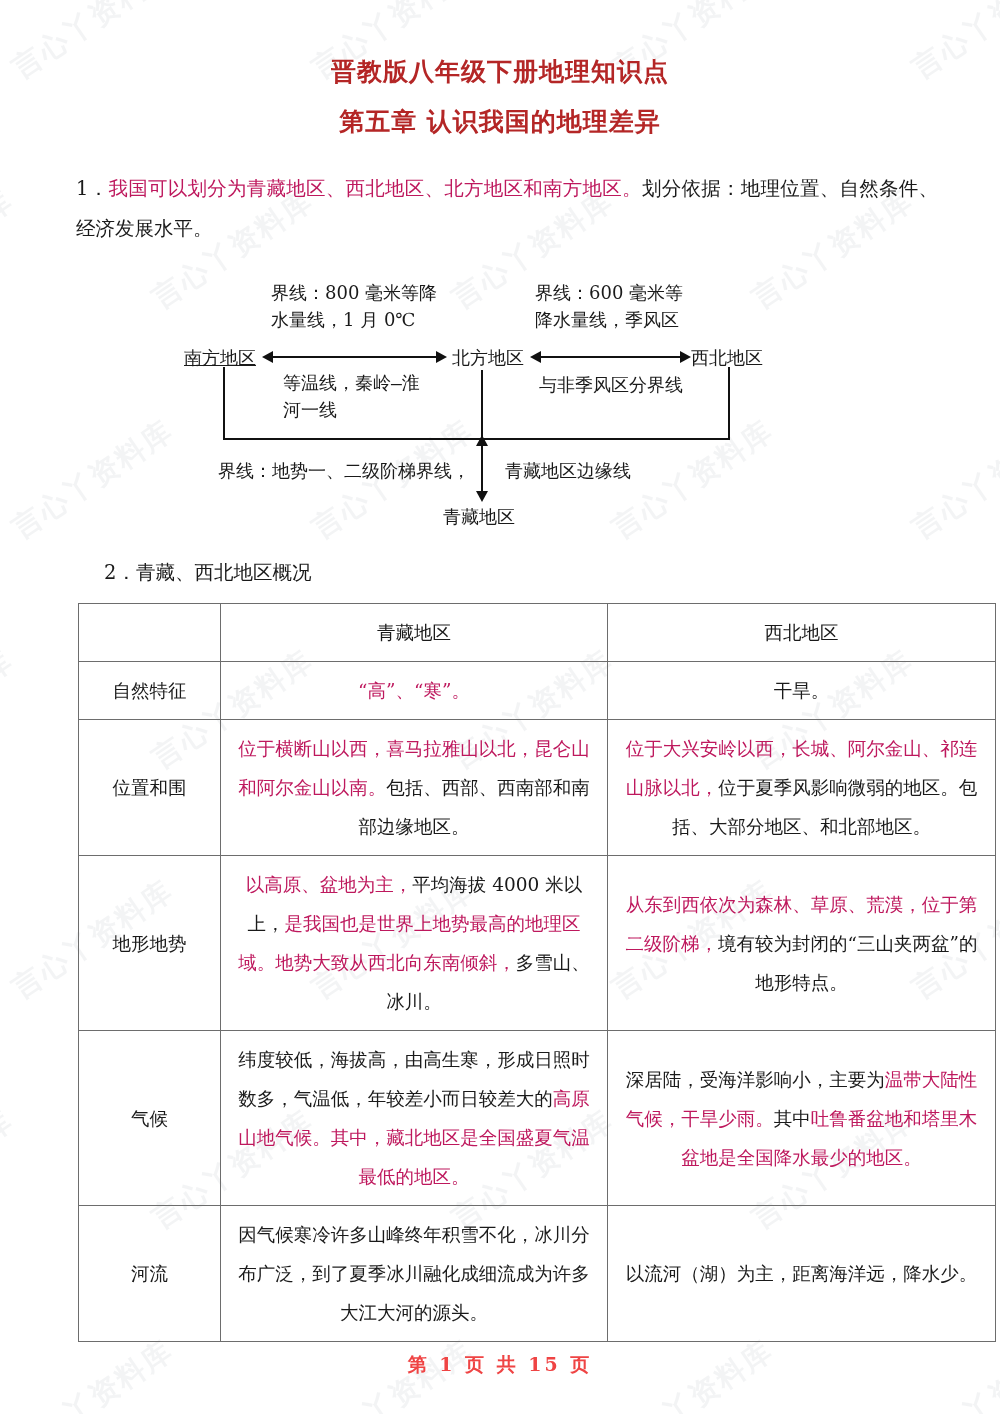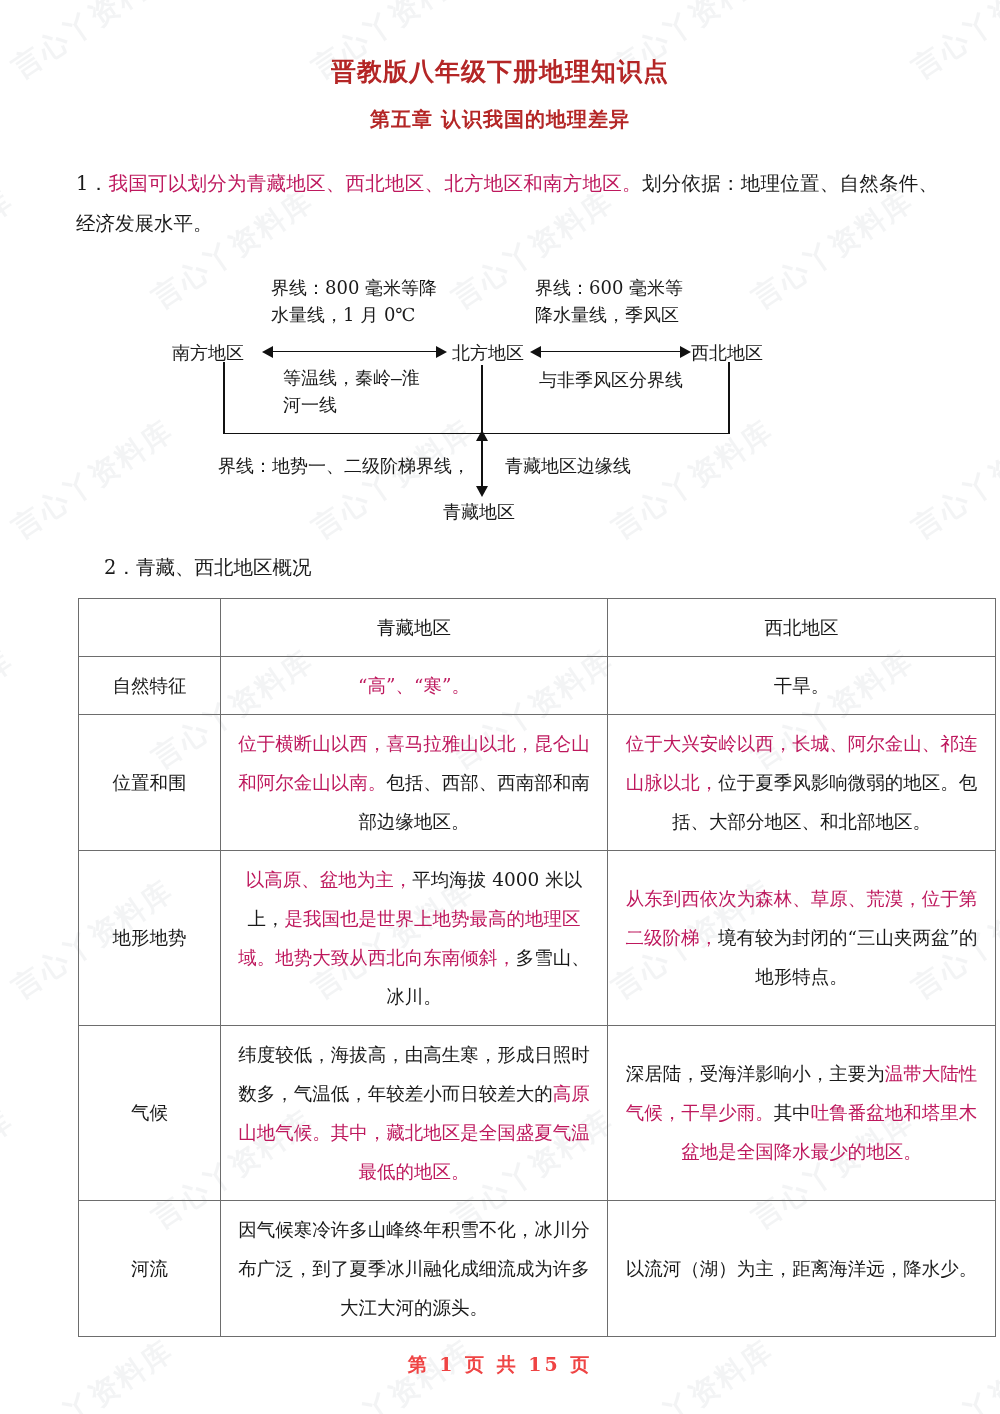--- a/index.html
+++ b/index.html
@@ -49,21 +49,21 @@
     font-size: 25px;
     font-weight: bold;
     letter-spacing: 1px;
     margin: 0;
     padding-top: 58px;
     line-height: 1.1;
   }
   .title-sub {
     text-align: center;
     color: #b42626;
-    font-size: 20px;
+    font-size: 25px;
     font-weight: bold;
     letter-spacing: 1px;
     margin: 0;
     padding-top: 22px;
     line-height: 1.1;
   }
 
   .para {
     margin: 0;
     padding: 34px 62px 0 76px;
@@ -204,21 +204,21 @@
 
     <div class="dnote" style="left:271px; top:12px; width:230px;">
       <div>界线：800 毫米等降</div>
       <div>水量线，1 月 0℃</div>
     </div>
     <div class="dnote" style="left:535px; top:12px; width:220px;">
       <div>界线：600 毫米等</div>
       <div>降水量线，季风区</div>
     </div>
 
-    <div class="dlabel" style="left:172px; top:78px;">南方地区</div>
+    <div class="dlabel" style="left:184px; top:78px;text-decoration:underline;">南方地区</div>
     <div class="dlabel" style="left:452px; top:78px;">北方地区</div>
     <div class="dlabel" style="left:691px; top:78px;">西北地区</div>
 
     <div class="hline" style="left:272px; top:89px; width:164px;"></div>
     <div class="arrow-l" style="left:262px; top:84px;"></div>
     <div class="arrow-r" style="left:436px; top:84px;"></div>
 
     <div class="hline" style="left:540px; top:89px; width:140px;"></div>
     <div class="arrow-l" style="left:530px; top:84px;"></div>
     <div class="arrow-r" style="left:680px; top:84px;"></div>

